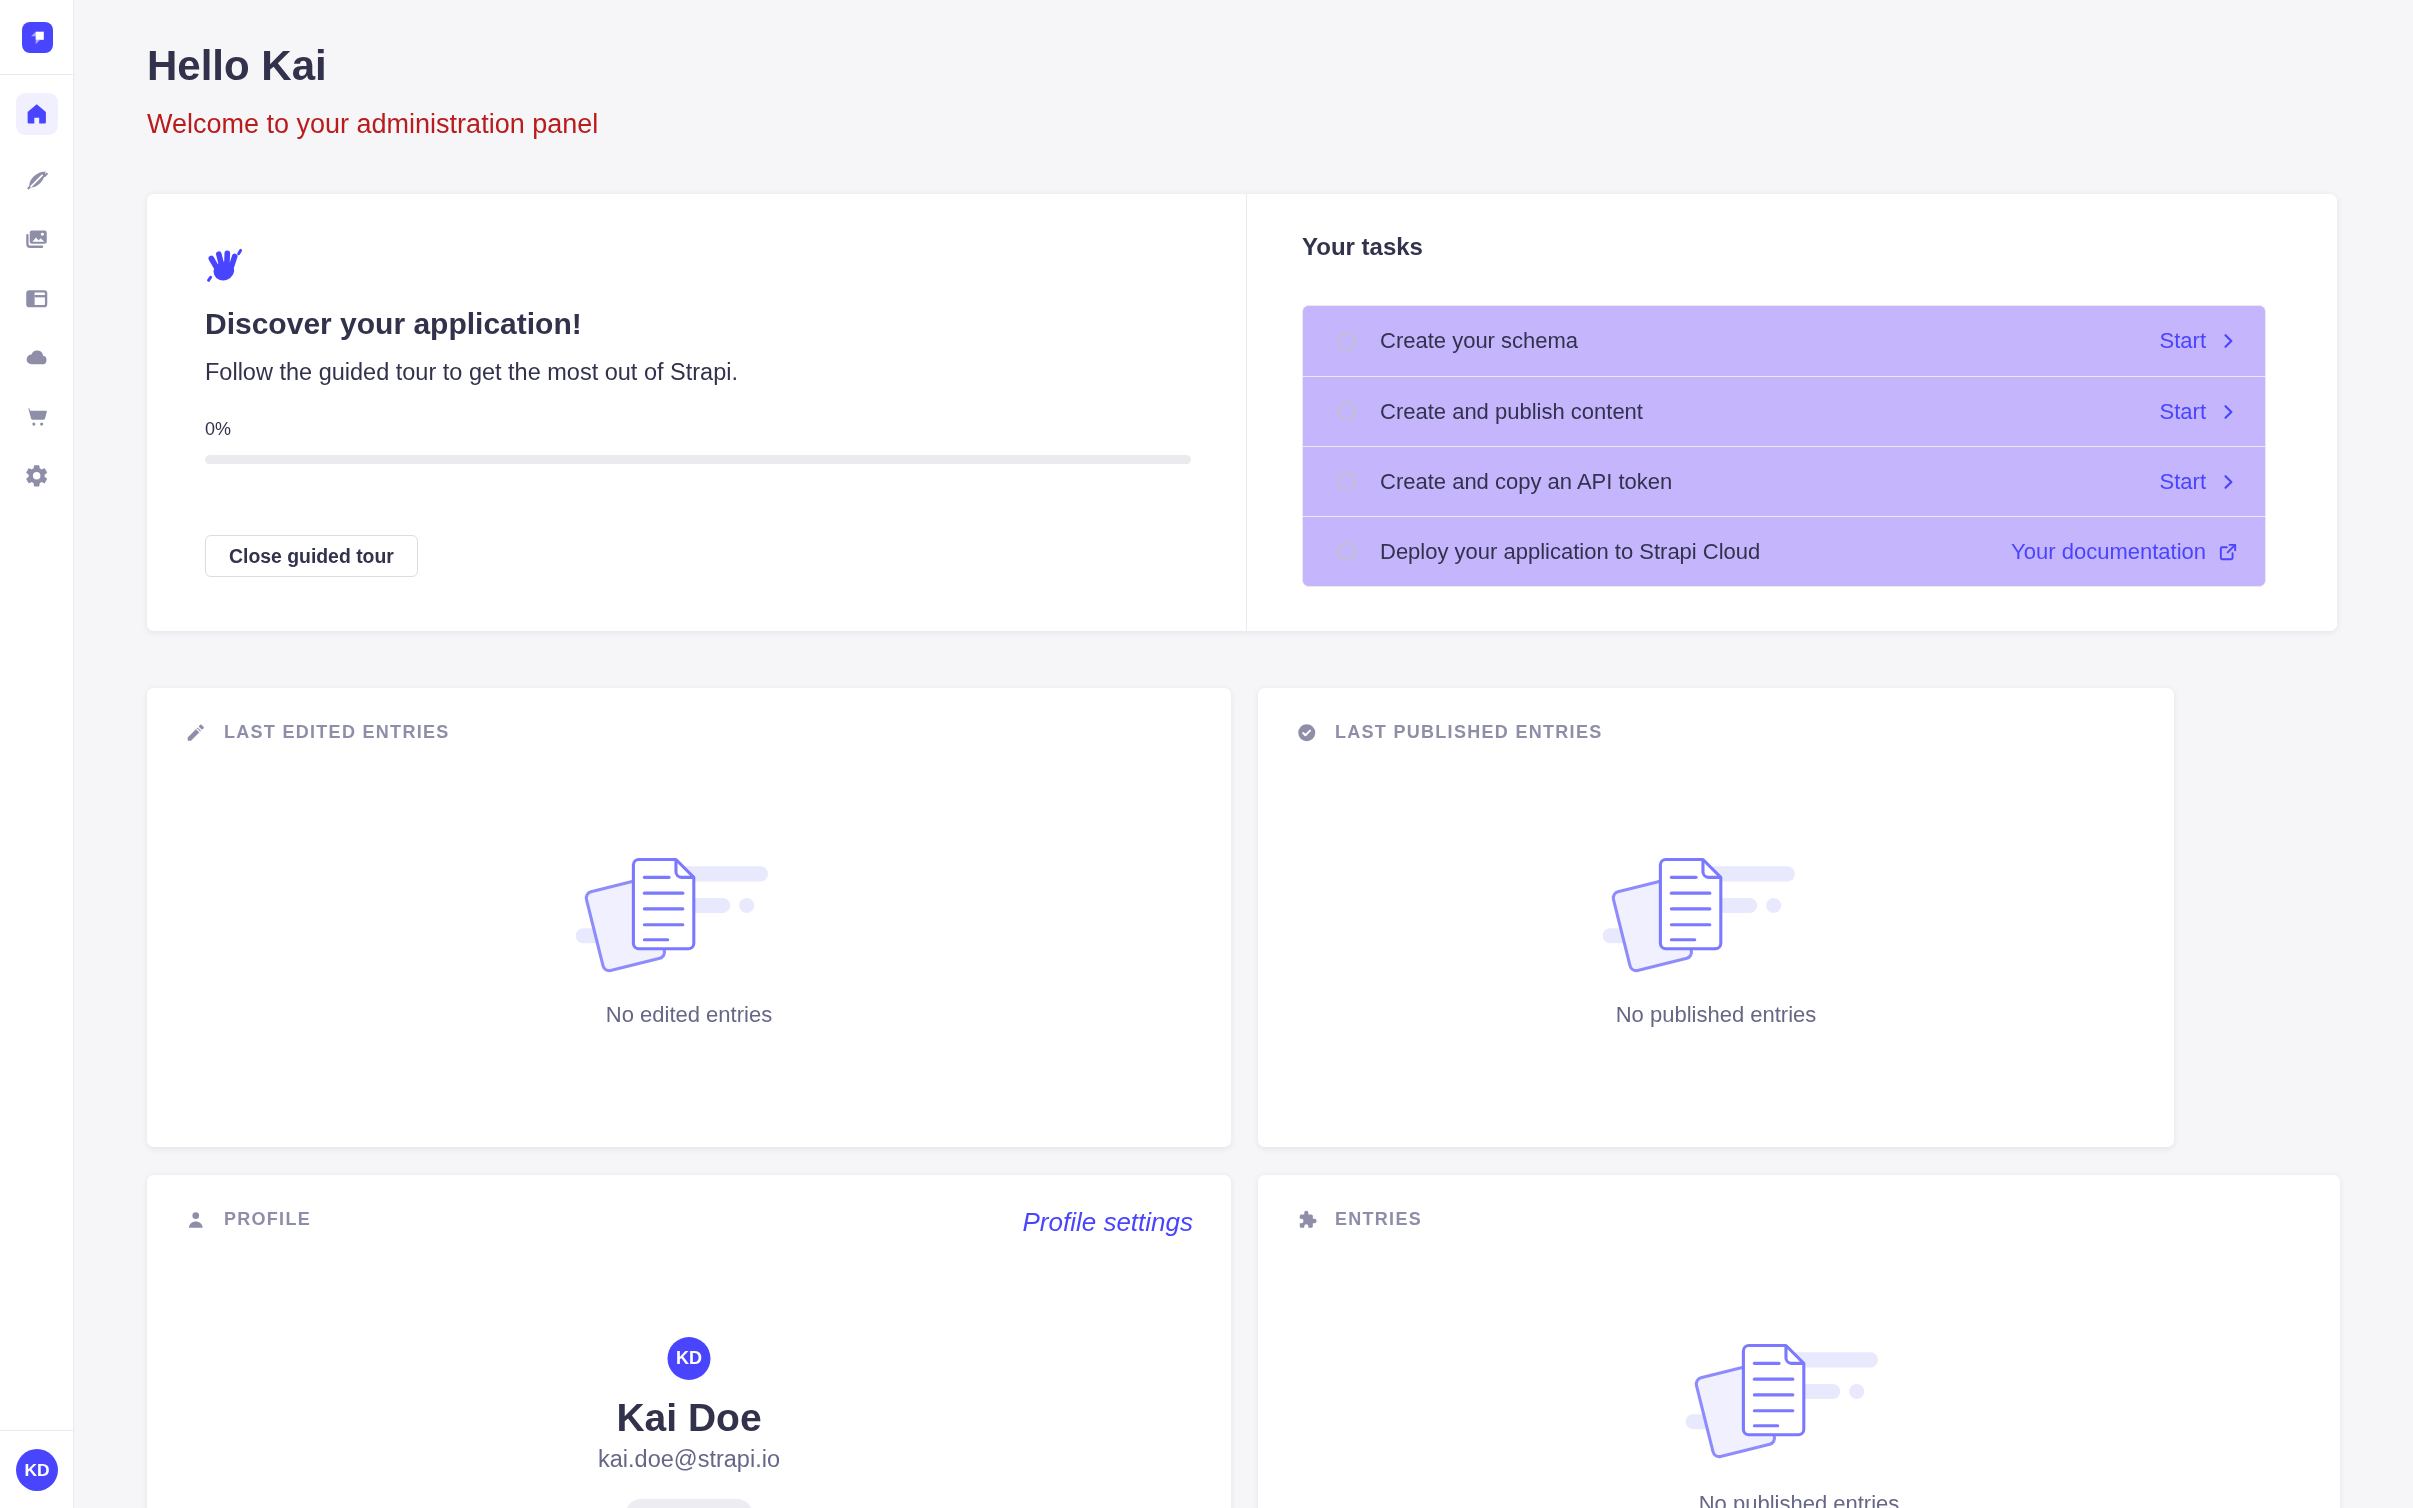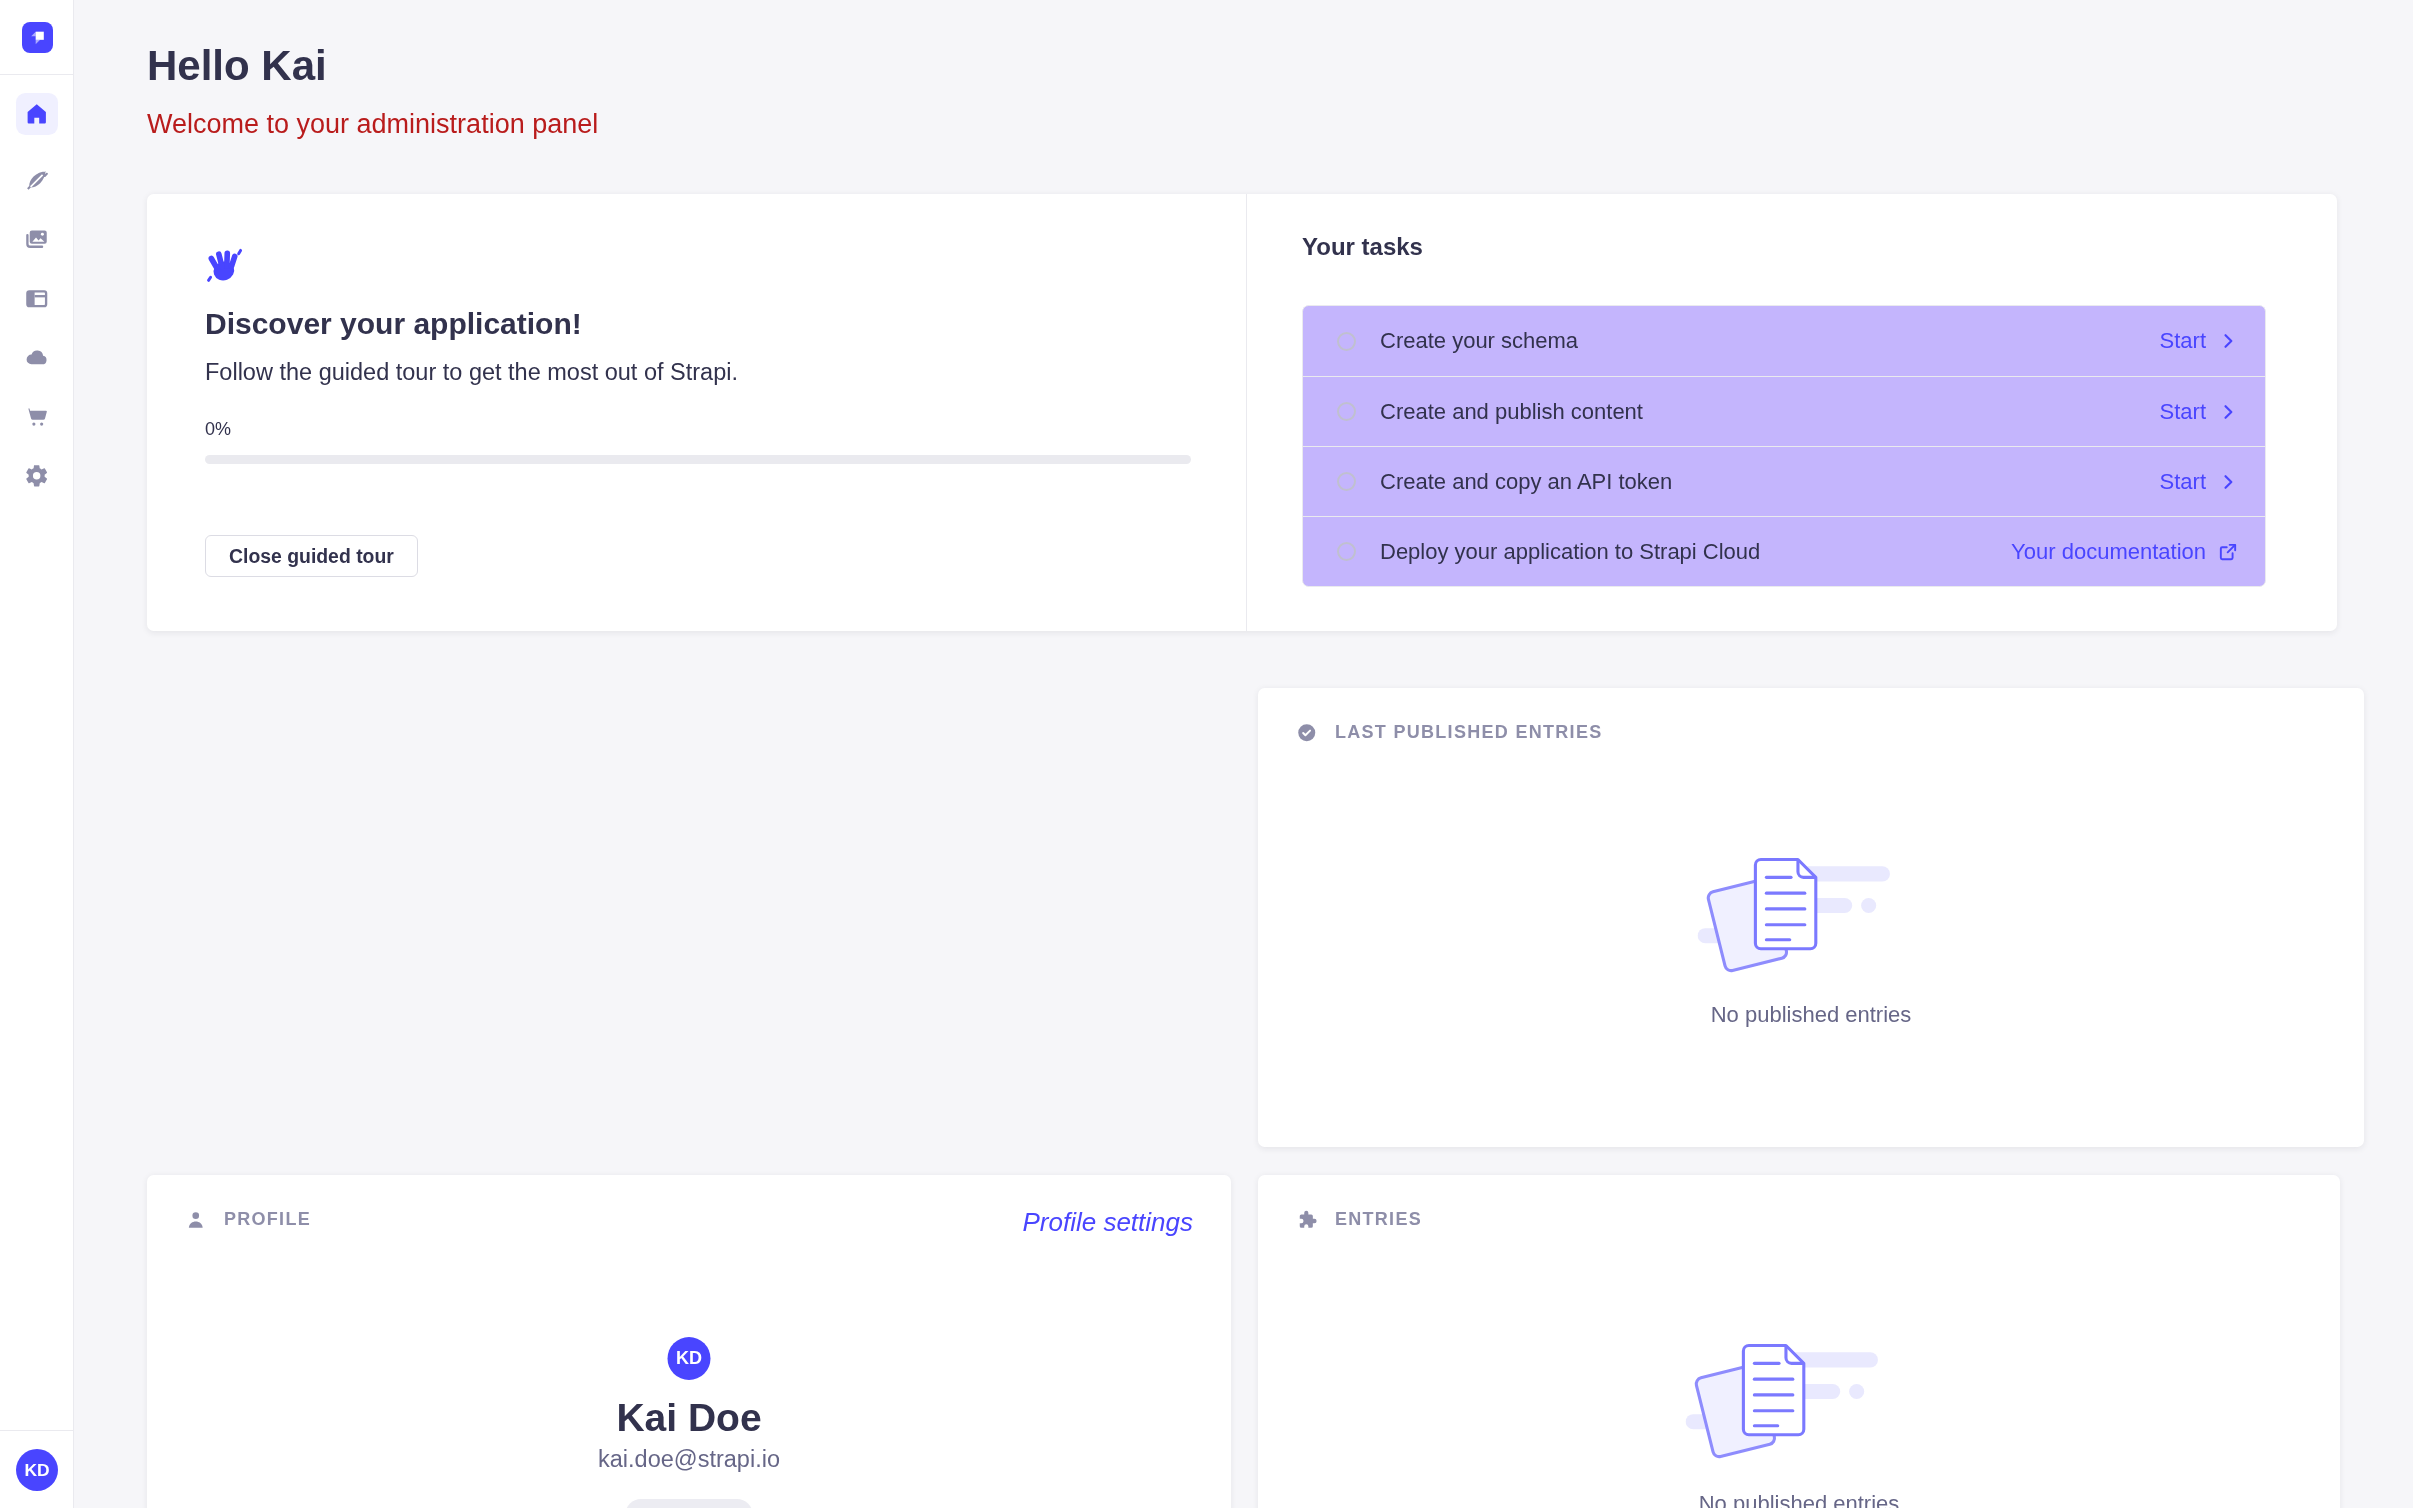--- a/index.html
+++ b/index.html
@@ -40,21 +40,21 @@
   .task-row { height:70px; display:flex; align-items:center; padding:0 27px 0 34px; }
   .task-row + .task-row { border-top:1.3px solid #eaeaef; }
   .task-circle { width:19px; height:19px; border:2px solid #c0c0cf; border-radius:50%; flex:none; }
   .task-label { margin-left:24px; font-size:22px; color:#32324d; }
   .task-spacer { flex:1; }
   .task-action { display:flex; align-items:center; gap:12px; color:#4945ff; font-size:22px; font-weight:500; cursor:pointer; }
   .task-action svg { width:20px; height:20px; }
 
   
   .widget-edited    { left:147px;  top:688px; width:1084px; height:459px; }
-  .widget-published { left:1258px; top:688px; width:1106px; height:459px; }
+  .widget-published { left:1258px; top:688px; width:916px; height:459px; }
   .widget-profile   { left:147px;  top:1175px; width:1084px; height:375px; }
   .widget-entries   { left:1258px; top:1175px; width:1082px; height:375px; }
   .widget-head { position:absolute; left:38px; top:34px; display:flex; align-items:center; gap:17.4px; }
   .widget-head svg { width:21.5px; height:21.5px; }
   .widget-title { font-size:18px; font-weight:600; letter-spacing:1.3px; color:#8e8ea9; }
   .widget-link { position:absolute; right:38px; top:32px; font-size:26px; color:#4945ff; cursor:pointer;font-style:italic; }
   .illustration { position:absolute; left:50%; transform:translateX(-50%); top:166px; width:228px; height:127px; }
   .widget-entries .illustration { top:165px; }
   .empty-msg { position:absolute; left:0; width:100%; top:314px; text-align:center; font-size:22px; color:#666687; }
   .widget-entries .empty-msg { top:316px; }
@@ -228,20 +228,33 @@
               <path d="M14 3.4h6.6V10" fill="none" stroke="#4945ff" stroke-width="2.3" stroke-linecap="round" stroke-linejoin="round"></path>
               <path d="M20.2 3.8 11.6 12.4" fill="none" stroke="#4945ff" stroke-width="2.3" stroke-linecap="round"></path>
             </svg>
           </span>
         </div>
 
       </div>
     </div>
   </section>
 
+  <section class="card widget-edited">
+    <div class="widget-head">
+      <svg viewBox="0 0 24 24">
+        <path fill="#8e8ea9" d="M3 17.3V21h3.7L17.8 9.9 14.1 6.2 3 17.3zM20.8 7a1 1 0 0 0 0-1.4l-2.4-2.4a1 1 0 0 0-1.4 0L15.2 5l3.7 3.7L20.8 7z"></path>
+        <path d="M12.8 7.5 16.5 11.2" stroke="#ffffff" stroke-width="1.4" fill="none"></path>
+      </svg>
+      <span class="widget-title">LAST EDITED ENTRIES</span>
+    </div>
+    <svg class="illustration" viewBox="0 0 330 185">
+        <use href="#docs-illu"></use>
+      </svg>
+    <div class="empty-msg">No edited entries</div>
+  </section>
 
   <section class="card widget-published">
     <div class="widget-head">
       <svg viewBox="0 0 24 24">
         <circle cx="12" cy="12" r="9.5" fill="#8e8ea9"></circle>
         <path d="M8 12.3l2.5 2.5 5.2-5.2" fill="none" stroke="#ffffff" stroke-width="2.2" stroke-linecap="round" stroke-linejoin="round"></path>
       </svg>
       <span class="widget-title">LAST PUBLISHED ENTRIES</span>
     </div>
     <svg class="illustration" viewBox="0 0 330 185">

